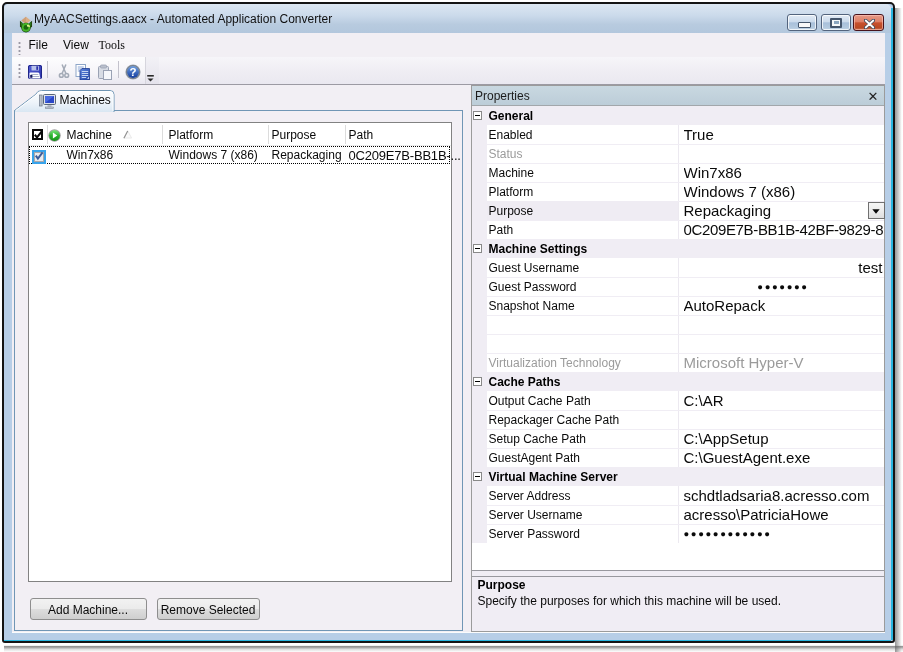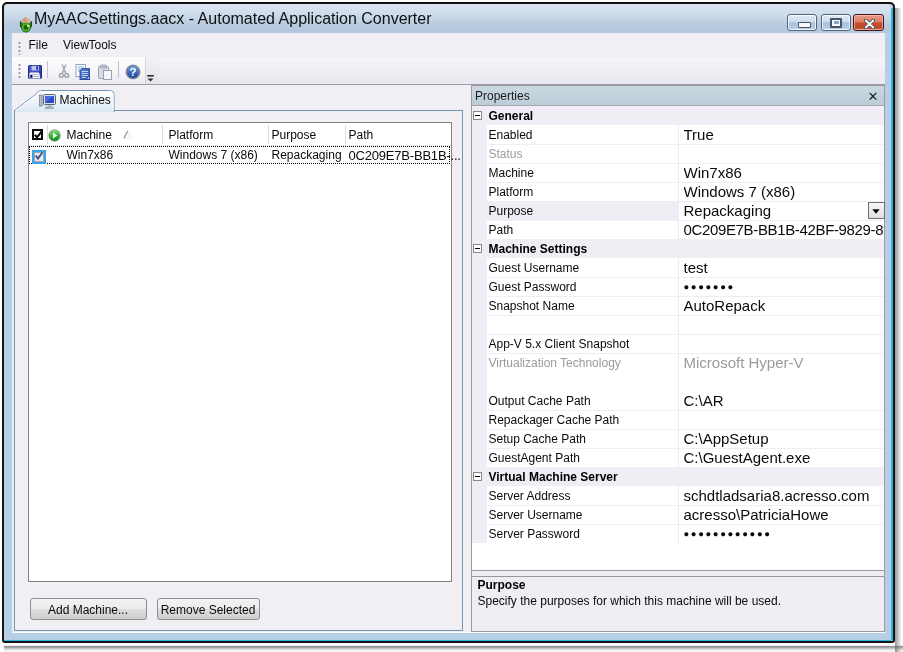--- a/index.html
+++ b/index.html
@@ -30,21 +30,21 @@
   #btn-max { left:816.5px; width:30px; }
   #btn-close { left:849px; width:31px;
     border-color:#47131c;
     background:linear-gradient(to bottom,#e69b88 0%, #dd7f66 46%, #c8502e 52%, #b84a25 85%, #cd7a5c 100%);
     box-shadow:inset 0 0 0 1px rgba(255,200,190,0.6); }
   #glyph-min { left:9.5px; top:7px; width:13px; height:5.5px; background:#f8f8f8; border:1px solid #45566c; border-radius:1px; }
   #glyph-max { left:8px; top:3px; width:12px; height:10px; background:#f6f8f9; border:2px solid #45566c; border-radius:1px; }
   #glyph-max-in { left:2px; top:1px; width:5px; height:3px; background:#8ba6bf; }
 
   
-  #title-text { left:30px; top:0; height:29px; line-height:30px; font-size:16px; color:#101010; }
+  #title-text { left:30px; top:0; height:29px; line-height:30px; font-size:12px; color:#101010; }
 
   
   #client { left:7.5px; top:29px; width:873px; height:600px; background:#f2eff4;padding-left:28px; }
 
   
   #menubar { left:0; top:0; width:873px; height:24px; }
   .menu-item { top:0; height:24px; line-height:25px; font-size:12px; color:#0a0a0a; }
   .grip { width:3px; background-image:radial-gradient(circle, #9b99a5 1px, transparent 1.2px);
      background-size:3px 4px; }
 
@@ -142,21 +142,21 @@
           <path d="M1.7,1.5 L9.3,8.5 M9.3,1.5 L1.7,8.5" stroke="#ffffff" stroke-width="1.8" stroke-linecap="round"></path>
         </svg>
       </div>
     </div>
     <div id="client" class="abs">
 
       <div id="menubar" class="abs">
         <div class="abs grip" style="left:6px;top:8px;height:14px;"></div>
         <div class="abs menu-item" style="left:17px;">File</div>
         <div class="abs menu-item" style="left:51.5px;">View</div>
-        <div class="abs menu-item" style="left:77px;">Tools</div>
+        <div class="abs menu-item" style="left:87px;font-family:Liberation Serif, serif;">Tools</div>
       </div>
 
       <div id="toolbar" class="abs">
         <div id="tband" class="abs"></div>
           <div id="tchev" class="abs"></div>
         <div class="abs grip" style="left:6px;top:6px;height:16px;"></div>
         <svg class="abs" style="left:15px;top:7px;" width="16" height="16" viewBox="0 0 16 16">
           <defs>
               <linearGradient id="fl" x1="0" y1="0" x2="1" y2="1">
             <stop offset="0" stop-color="#5560d8"></stop>
@@ -325,43 +325,44 @@
             </div>
           <div class="abs sep-h" style="top:114px;"></div>
           <div class="abs prow" style="top:114px;">
               <div class="abs pname">Path</div>
               <div class="abs pval" style="width:200px;letter-spacing:-0.35px;">0C209E7B-BB1B-42BF-9829-87ADED2E8</div>
             </div>
           <div class="abs prow cat" style="top:133px;">
               <div class="abs ebox"></div>
               <div class="abs pname">Machine Settings</div>
             </div>
-          <div class="abs prow" style="top:152px;">
+          <div class="abs prow" style="top:152px;text-align:right;">
               <div class="abs pname">Guest Username</div>
               <div class="abs pval">test</div>
             </div>
           <div class="abs sep-h" style="top:171px;"></div>
-          <div class="abs prow" style="top:171px;">
+          <div class="abs prow" style="top:171px;text-align:center;">
               <div class="abs pname">Guest Password</div>
               <div class="abs pval" style="font-size:9.5px;letter-spacing:1.6px;">●●●●●●●</div>
             </div>
           <div class="abs sep-h" style="top:190px;"></div>
           <div class="abs prow" style="top:190px;">
               <div class="abs pname">Snapshot Name</div>
               <div class="abs pval">AutoRepack</div>
             </div>
           <div class="abs sep-h" style="top:209px;"></div>
           <div class="abs sep-h" style="top:228px;"></div>
-          <div class="abs prow" style="top:228px;">
-              <div class="abs pname">App-V 5.x Client Snapshot</div>
-            </div>
           <div class="abs sep-h" style="top:247px;"></div>
           <div class="abs prow" style="top:247px;">
               <div class="abs pname gray">Virtualization Technology</div>
               <div class="abs pval gray">Microsoft Hyper-V</div>
+            </div>
+          <div class="abs prow cat" style="top:266px;">
+              <div class="abs ebox"></div>
+              <div class="abs pname">Cache Paths</div>
             </div>
           <div class="abs prow" style="top:285px;">
               <div class="abs pname">Output Cache Path</div>
               <div class="abs pval">C:\AR</div>
             </div>
           <div class="abs sep-h" style="top:304px;"></div>
           <div class="abs prow" style="top:304px;">
               <div class="abs pname">Repackager Cache Path</div>
             </div>
           <div class="abs sep-h" style="top:323px;"></div>

